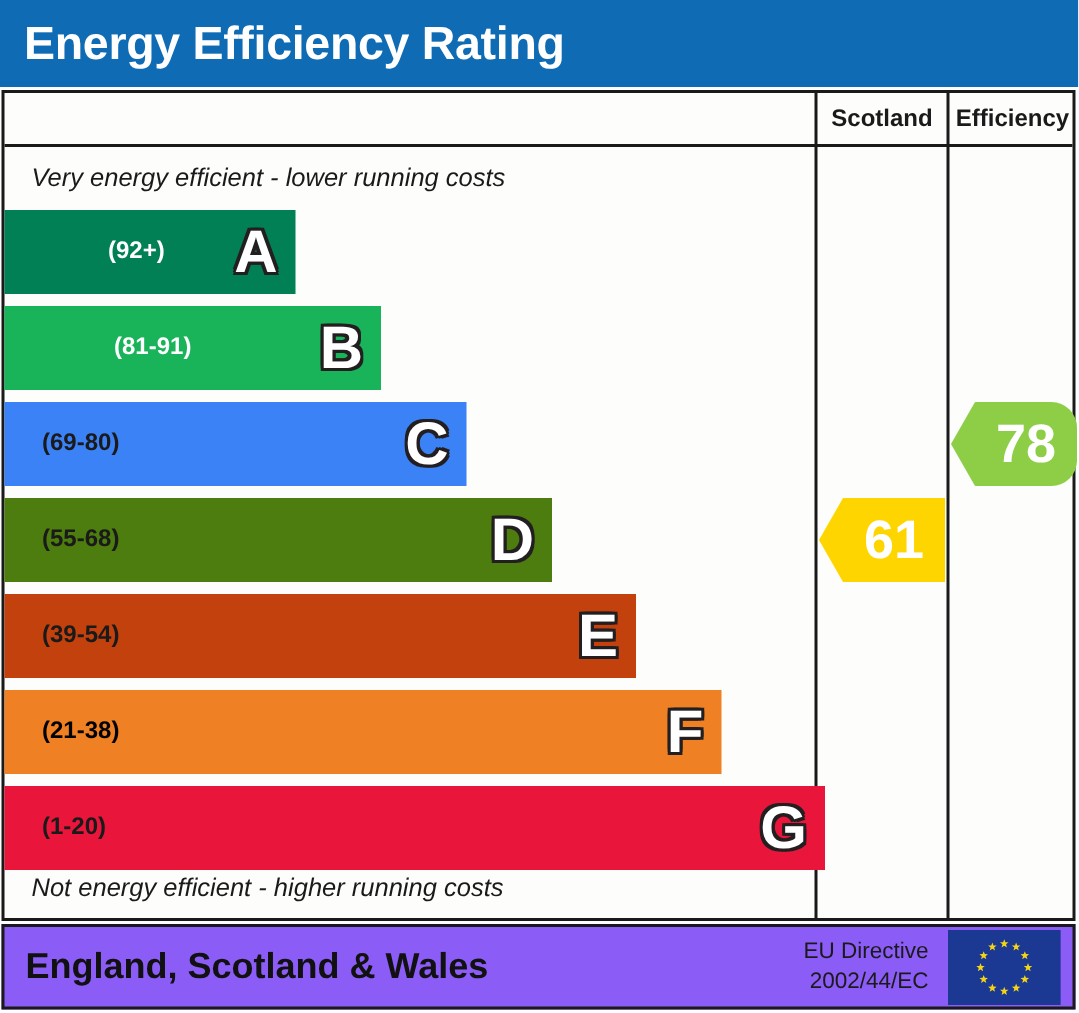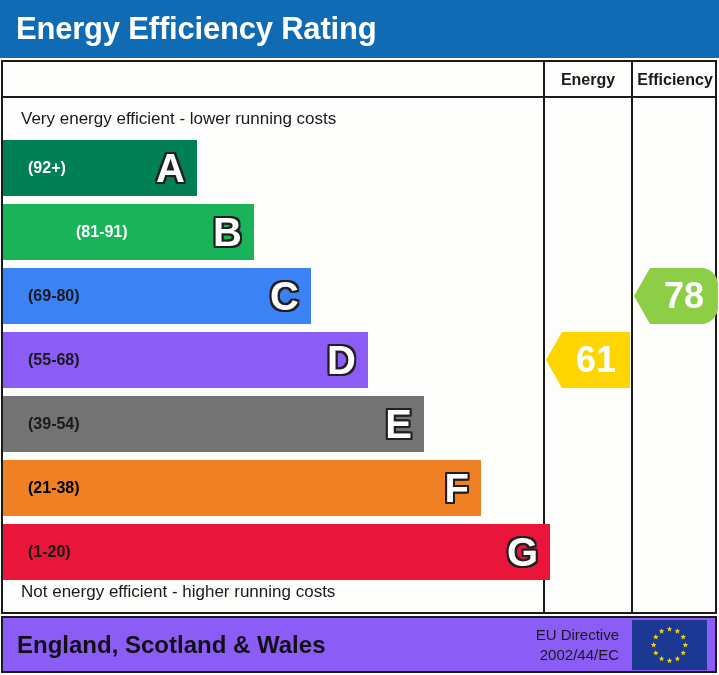--- a/index.html
+++ b/index.html
@@ -92,20 +92,21 @@
   .bands-area {
     position: absolute;
     left: 0;
     top: 36px;
     width: 538px;
     bottom: 0;
   }
   .caption {
     position: absolute;
     left: 18px;
+    font-style: italic;
     font-size: 17px;
     color: #1a1a1a;
     white-space: nowrap;
   }
   .caption.top    { top: 11px; }
   .caption.bottom { bottom: 10px; }
 
   .band {
     position: absolute;
     left: 0;
@@ -211,45 +212,45 @@
   <div class="title-banner">
     <div class="title-text">Energy Efficiency Rating</div>
   </div>
 
   <div class="chart-frame">
 
     <div class="col-rule current-left"></div>
     <div class="col-rule potential-left"></div>
 
     <div class="header-row">
-      <div class="col-head current">Energy</div>
+      <div class="col-head current">Scotland</div>
       <div class="col-head potential">Efficiency</div>
     </div>
 
     <div class="bands-area">
       <div class="caption top">Very energy efficient - lower running costs</div>
       <div class="caption bottom">Not energy efficient - higher running costs</div>
       <div id="bands-container">
           <div class="band" style="top: 42px; width: 194px; background: rgb(0, 128, 84);">
-            <span class="band-range" style="color: rgb(255, 255, 255);">(92+)</span>
+            <span class="band-range" style="color: rgb(255, 255, 255); margin-left: 44px;">(92+)</span>
             <span class="band-letter">A</span>
           </div>
           <div class="band" style="top: 106px; width: 251px; background: rgb(25, 180, 89);">
             <span class="band-range" style="color: rgb(255, 255, 255); margin-left: 48px;">(81-91)</span>
             <span class="band-letter">B</span>
           </div>
           <div class="band" style="top: 170px; width: 308px; background: #3b82f6;">
             <span class="band-range" style="color: rgb(26, 26, 26);">(69-80)</span>
             <span class="band-letter">C</span>
           </div>
-          <div class="band" style="top: 234px; width: 365px; background: #8b5cf6;">
+          <div class="band" style="top: 234px; width: 365px; background: #4d7c0f;">
             <span class="band-range" style="color: rgb(26, 26, 26);">(55-68)</span>
             <span class="band-letter">D</span>
           </div>
-          <div class="band" style="top: 298px; width: 421px; background: #737373;">
+          <div class="band" style="top: 298px; width: 421px; background: #c2410c;">
             <span class="band-range" style="color: rgb(26, 26, 26);">(39-54)</span>
             <span class="band-letter">E</span>
           </div>
           <div class="band" style="top: 362px; width: 478px; background: rgb(239, 128, 35);">
             <span class="band-range" style="color: #000000;">(21-38)</span>
             <span class="band-letter">F</span>
           </div>
           <div class="band" style="top: 426px; width: 547px; background: rgb(233, 21, 59);">
             <span class="band-range" style="color: rgb(26, 26, 26);">(1-20)</span>
             <span class="band-letter">G</span>

